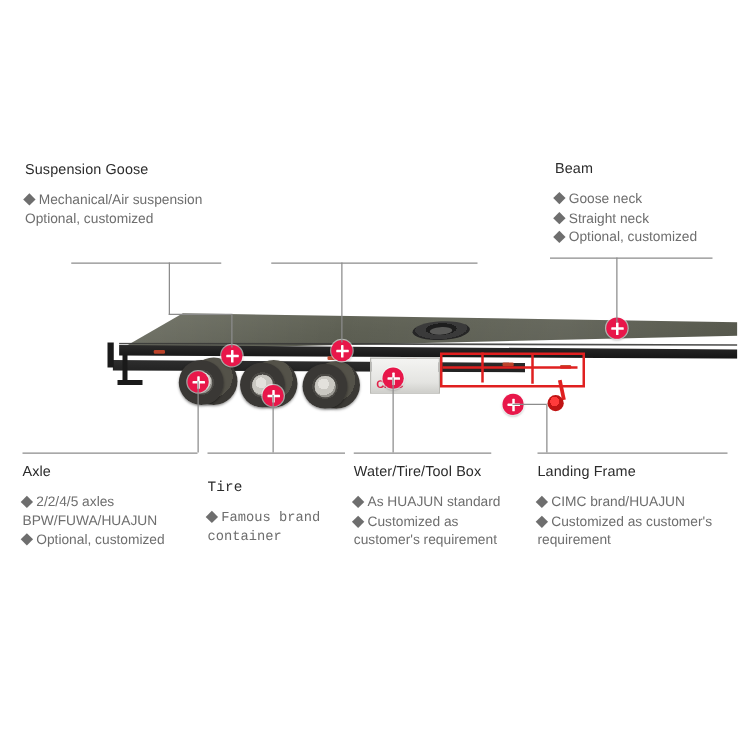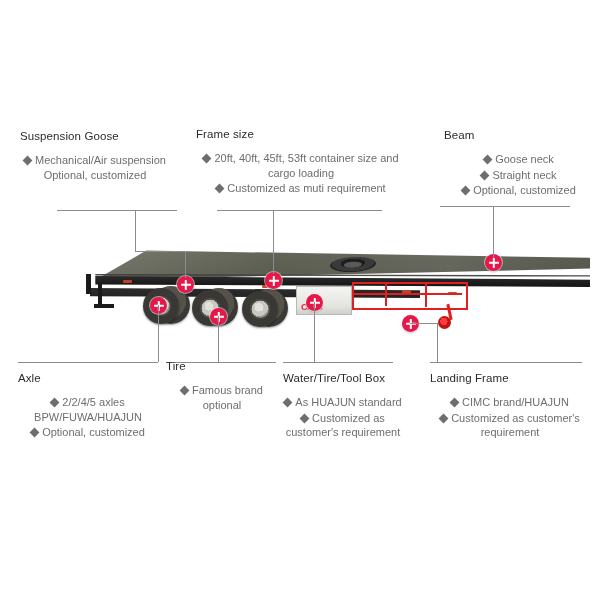--- a/index.html
+++ b/index.html
@@ -30,21 +30,20 @@
     white-space: nowrap;
   }
   .bullet-list { margin: 0; padding: 0; list-style: none; }
   .bullet-item {
     font-size: 11px;
     line-height: 14.5px;
     color: #6e6e6e;
     margin-bottom: 1px;
     position: relative;
     padding-left: 0;
-    text-align: center;
   }
   .dia {
     display: inline-block;
     width: 7px; height: 7px;
     background: #6e6e6e;
     transform: rotate(45deg);
     margin-right: 4px;
     position: relative;
     top: 0px;
   }
@@ -295,49 +294,42 @@
   <div class="vrule" style="left:437px; top:323px; height:39px;"></div>
   <div class="rule" style="left:430px; top:362px; width:152px;"></div>
 
   <div class="callout" style="left:20px; top:130px; width:150px;">
     <div class="callout-title">Suspension Goose</div>
     <ul class="bullet-list">
       <li class="bullet-item"><span class="dia"></span><span class="bullet-text">Mechanical/Air suspension Optional, customized</span></li>
     </ul>
   </div>
 
-  <div class="callout" style="left:196px; top:128px; width:210px;">
-    <div class="callout-title">Frame size</div>
-    <ul class="bullet-list">
-      <li class="bullet-item"><span class="dia"></span><span class="bullet-text">20ft, 40ft, 45ft, 53ft container size and cargo loading</span></li>
-      <li class="bullet-item"><span class="dia"></span><span class="bullet-text">Customized as muti requirement</span></li>
-    </ul>
-  </div>
 
   <div class="callout" style="left:444px; top:129px; width:150px;">
     <div class="callout-title">Beam</div>
     <ul class="bullet-list">
       <li class="bullet-item"><span class="dia"></span><span class="bullet-text">Goose neck</span></li>
       <li class="bullet-item"><span class="dia"></span><span class="bullet-text">Straight neck</span></li>
       <li class="bullet-item"><span class="dia"></span><span class="bullet-text">Optional, customized</span></li>
     </ul>
   </div>
 
   <div class="callout" style="left:18px; top:372px; width:140px;">
     <div class="callout-title">Axle</div>
     <ul class="bullet-list">
       <li class="bullet-item"><span class="dia"></span><span class="bullet-text">2/2/4/5 axles BPW/FUWA/HUAJUN</span></li>
       <li class="bullet-item"><span class="dia"></span><span class="bullet-text">Optional, customized</span></li>
     </ul>
   </div>
 
-  <div class="callout" style="left:166px; top:360px; width:112px;">
+  <div class="callout" style="left:166px; top:384px; width:112px;font-family:Liberation Mono, monospace;">
     <div class="callout-title">Tire</div>
     <ul class="bullet-list">
-      <li class="bullet-item"><span class="dia"></span><span class="bullet-text">Famous brand optional</span></li>
+      <li class="bullet-item"><span class="dia"></span><span class="bullet-text">Famous brand container</span></li>
     </ul>
   </div>
 
   <div class="callout" style="left:283px; top:372px; width:120px;">
     <div class="callout-title">Water/Tire/Tool Box</div>
     <ul class="bullet-list">
       <li class="bullet-item"><span class="dia"></span><span class="bullet-text">As HUAJUN standard</span></li>
       <li class="bullet-item"><span class="dia"></span><span class="bullet-text">Customized as customer's requirement</span></li>
     </ul>
   </div>

